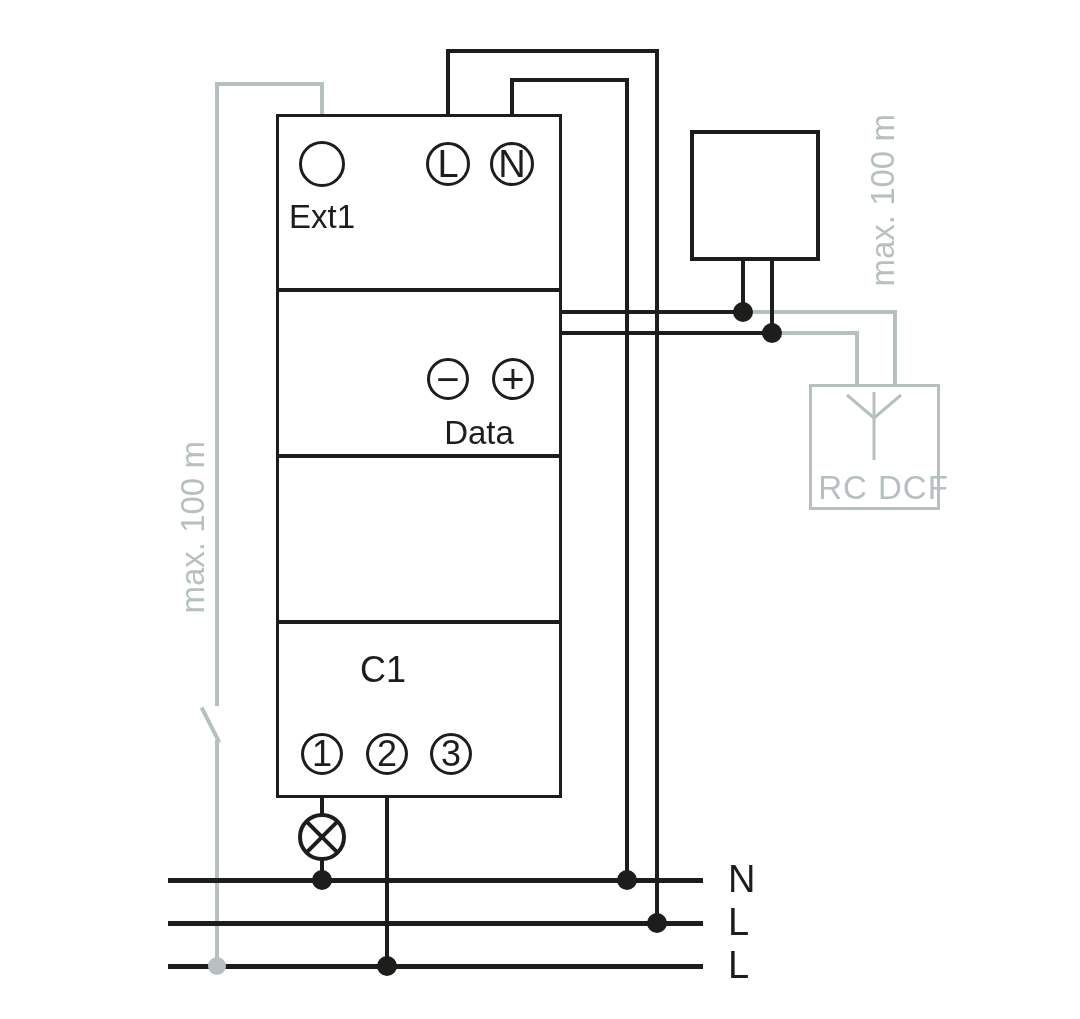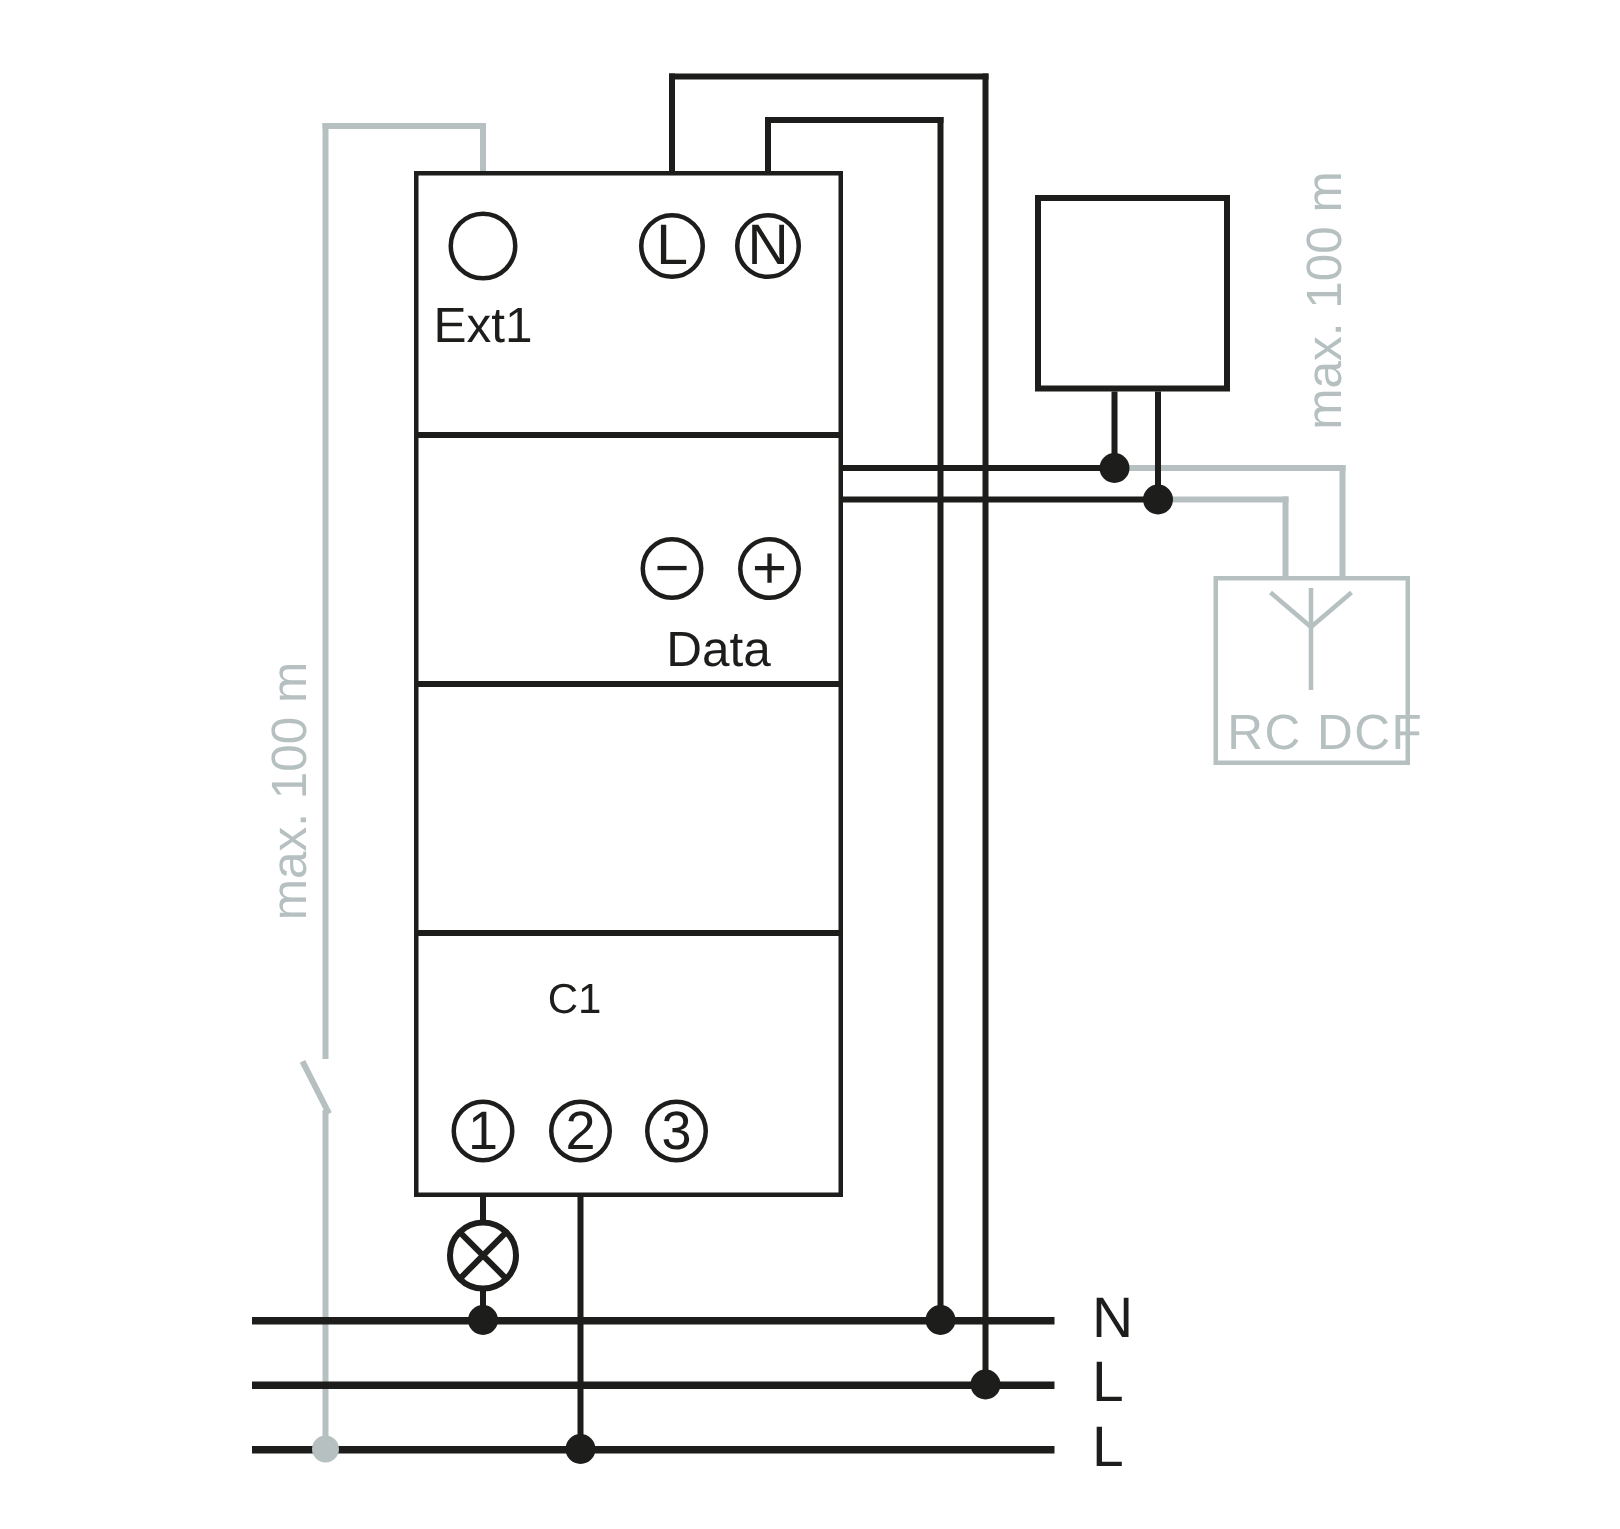--- a/index.html
+++ b/index.html
@@ -84,21 +84,21 @@
   <div class="circle" style="left:299px;top:141px;width:46px;height:46px;"></div>
   <div class="lbl" style="left:262px;top:200px;width:120px;">Ext1</div>
 
   <div class="circle" style="left:426px;top:142px;width:44px;height:44px;">L</div>
   <div class="circle" style="left:490px;top:142px;width:44px;height:44px;">N</div>
 
   <div class="circle" style="left:427px;top:358px;width:42px;height:42px;font-size:40px;">−</div>
   <div class="circle" style="left:492px;top:358px;width:42px;height:42px;font-size:40px;">+</div>
   <div class="lbl" style="left:419px;top:416px;width:120px;">Data</div>
 
-  <div class="lbl" style="left:333px;top:651px;width:100px;font-size:28px;">C1</div>
+  <div class="lbl" style="left:333px;top:651px;width:100px;font-size:36px;">C1</div>
   <div class="circle" style="left:301px;top:733px;width:42px;height:42px;font-size:36px;">1</div>
   <div class="circle" style="left:366px;top:733px;width:42px;height:42px;font-size:36px;">2</div>
   <div class="circle" style="left:430px;top:733px;width:42px;height:42px;font-size:36px;">3</div>
 
   <div class="circle" style="left:298px;top:813px;width:48px;height:48px;border-width:4px;">
     <div style="position:absolute;left:50%;top:50%;width:42px;height:4px;background:var(--ink);transform:translate(-50%,-50%) rotate(45deg);"></div>
     <div style="position:absolute;left:50%;top:50%;width:42px;height:4px;background:var(--ink);transform:translate(-50%,-50%) rotate(-45deg);"></div>
   </div>
 
   <div class="dot" style="left:733px;top:302px;"></div>

